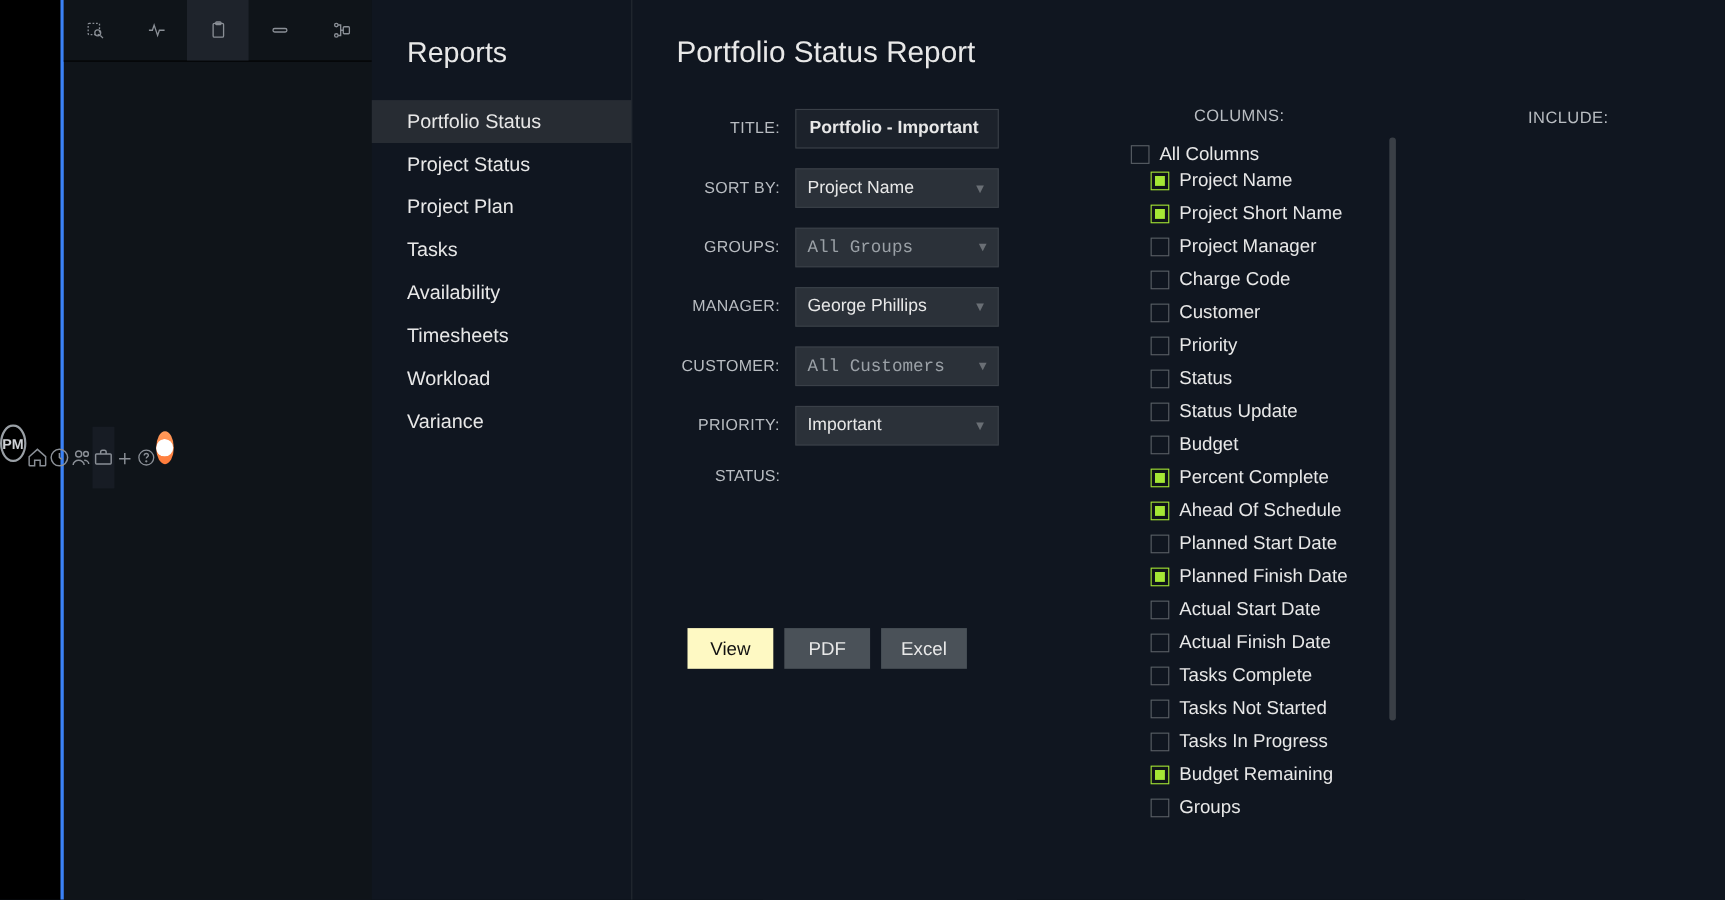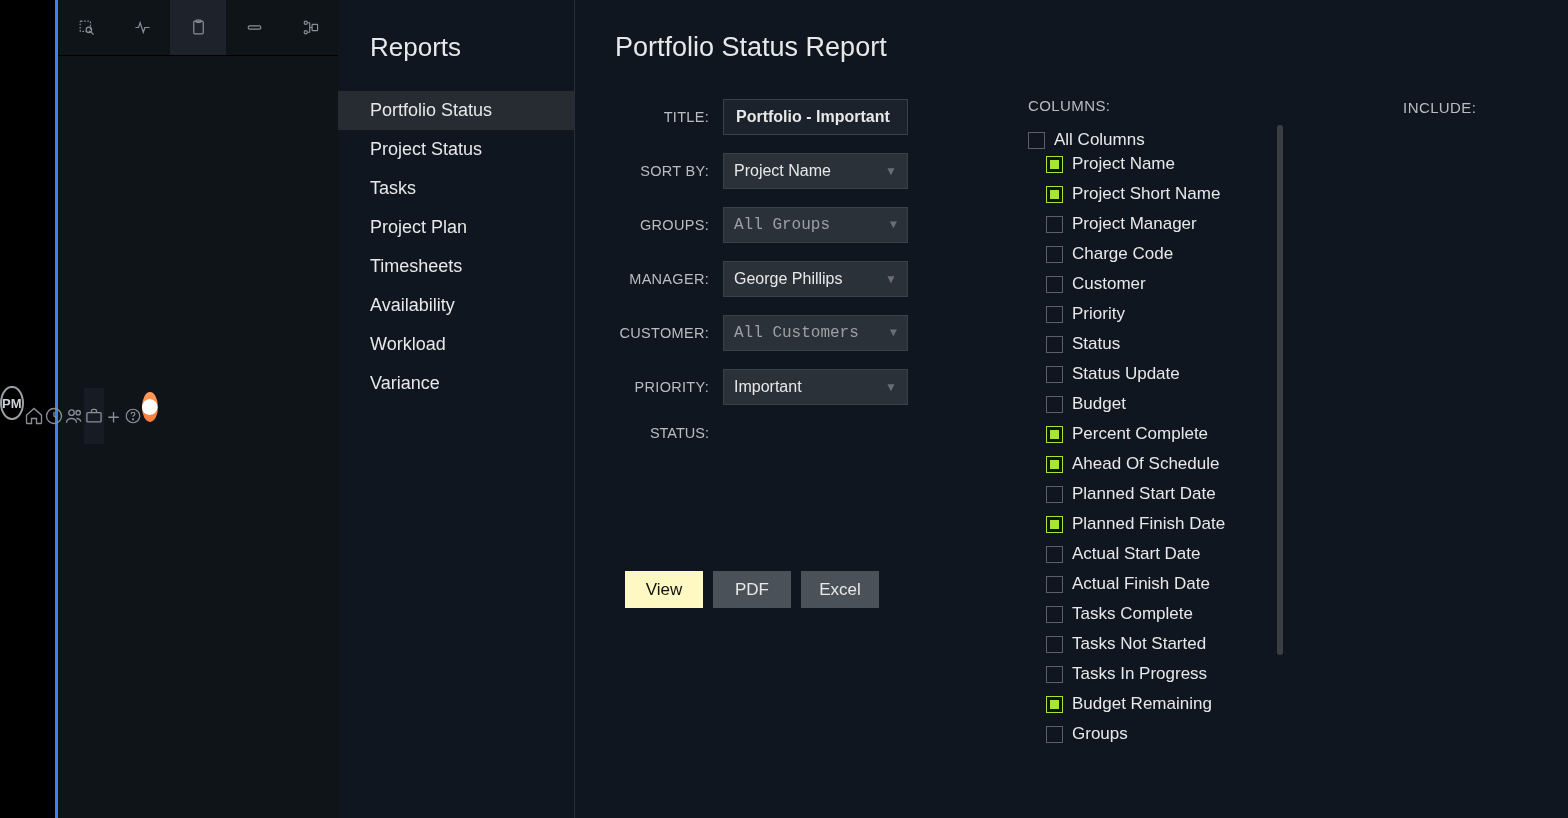--- a/index.html
+++ b/index.html
@@ -289,24 +289,24 @@
       </div>
     </div>
 
     <div class="body">
 
       <div class="reports-side">
         <h1>Reports</h1>
         <div id="reports-list">
             <div class="report-item active">Portfolio Status</div>
             <div class="report-item">Project Status</div>
+            <div class="report-item">Project Plan</div>
             <div class="report-item">Tasks</div>
-            <div class="report-item">Project Plan</div>
+            <div class="report-item">Availability</div>
             <div class="report-item">Timesheets</div>
-            <div class="report-item">Availability</div>
             <div class="report-item">Workload</div>
             <div class="report-item">Variance</div>
           </div>
       </div>
 
       <div class="config">
         <h1>Portfolio Status Report</h1>
 
         <div class="config-grid">
 
@@ -355,21 +355,21 @@
               <label class="lab">STATUS:</label>
             </div>
 
             <div class="btn-row">
               <button class="btn primary">View</button>
               <button class="btn secondary">PDF</button>
               <button class="btn secondary">Excel</button>
             </div>
           </div>
 
-          <div class="columns-col" style="display:flex; gap:22px;">
+          <div class="columns-col" style="display:flex; gap:8px;text-align:center;">
             <div>
               <div class="col-head">COLUMNS:</div>
               <div class="chk-row">
                 <span class="chk" id="all-cols-chk"></span>
                 <span>All Columns</span>
               </div>
               <div class="check-list nested" id="columns-list" style="margin-top:4px;">
                   <div class="chk-row">
                     <span class="chk checked"></span>
                     <span>Project Name</span>

